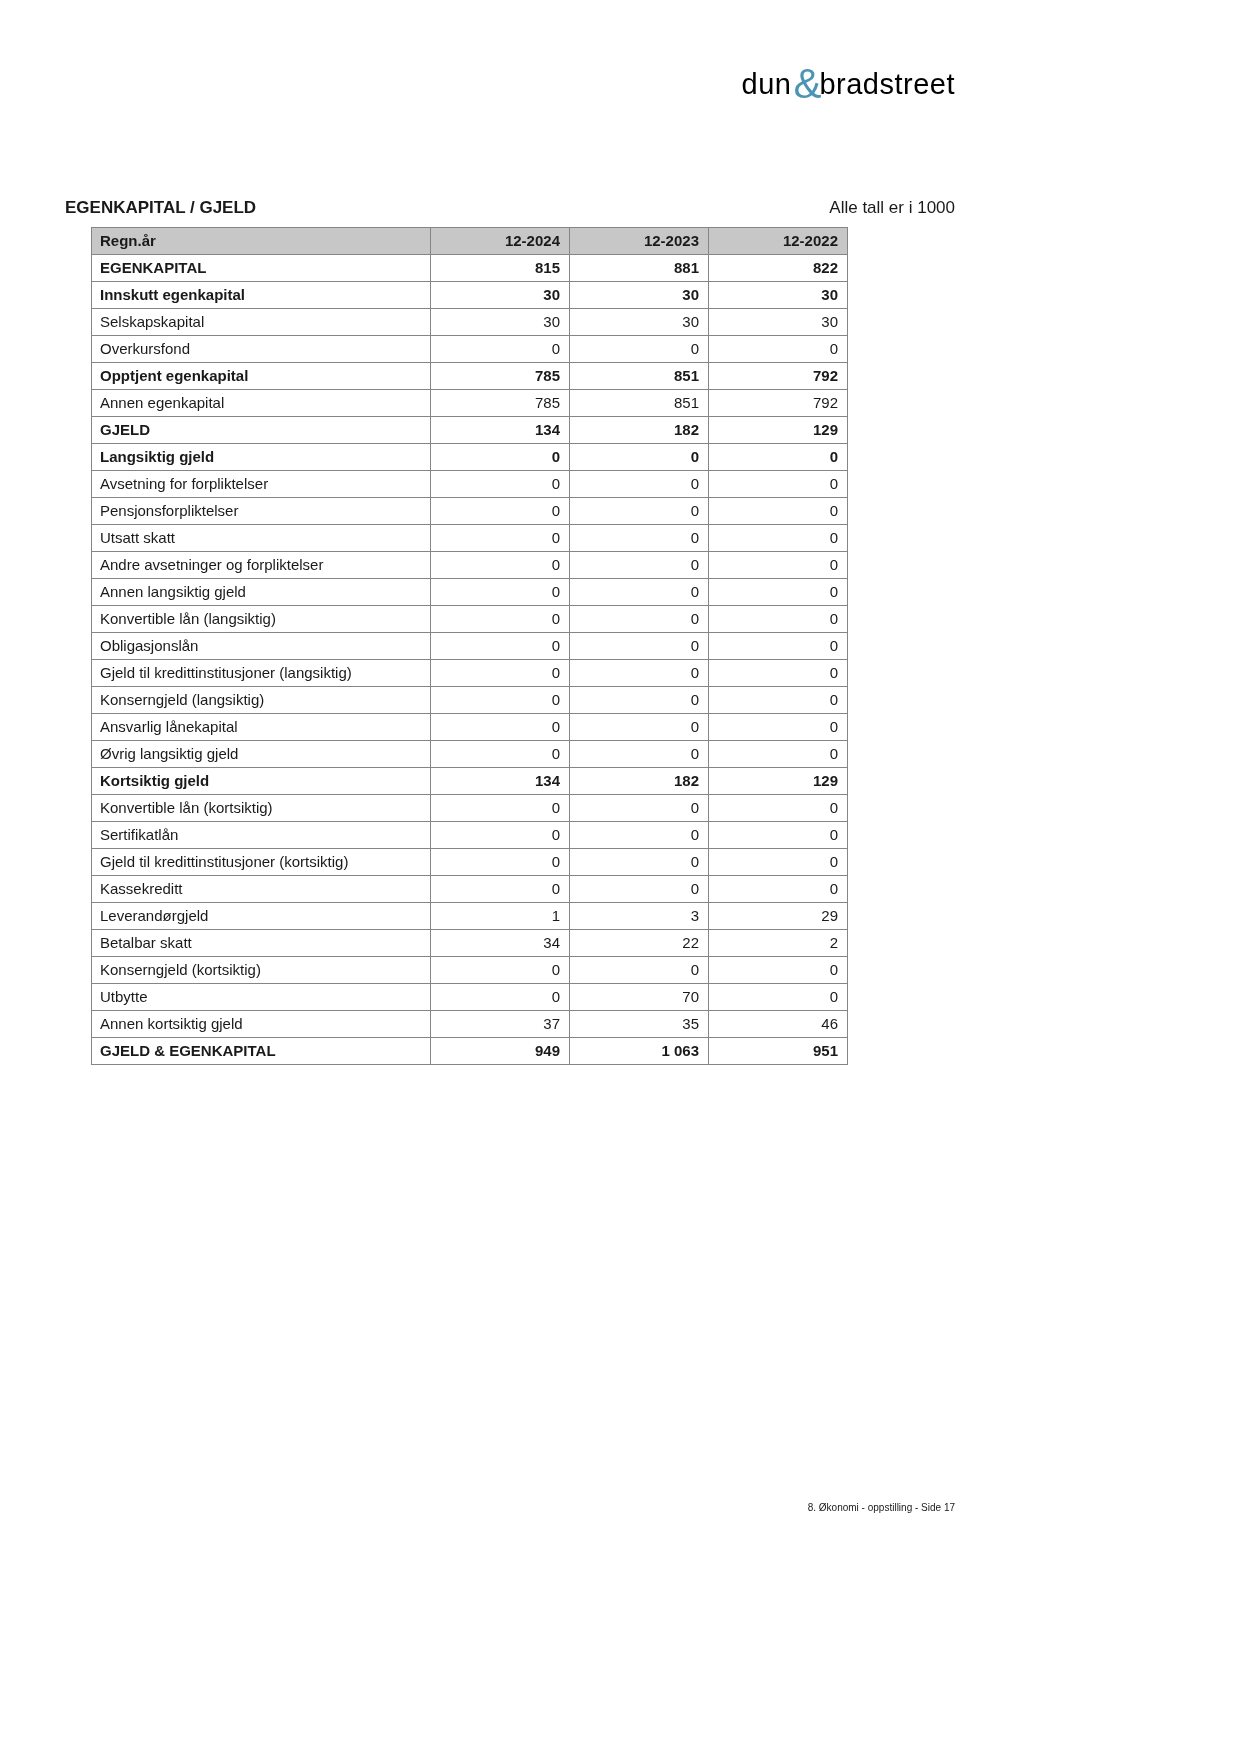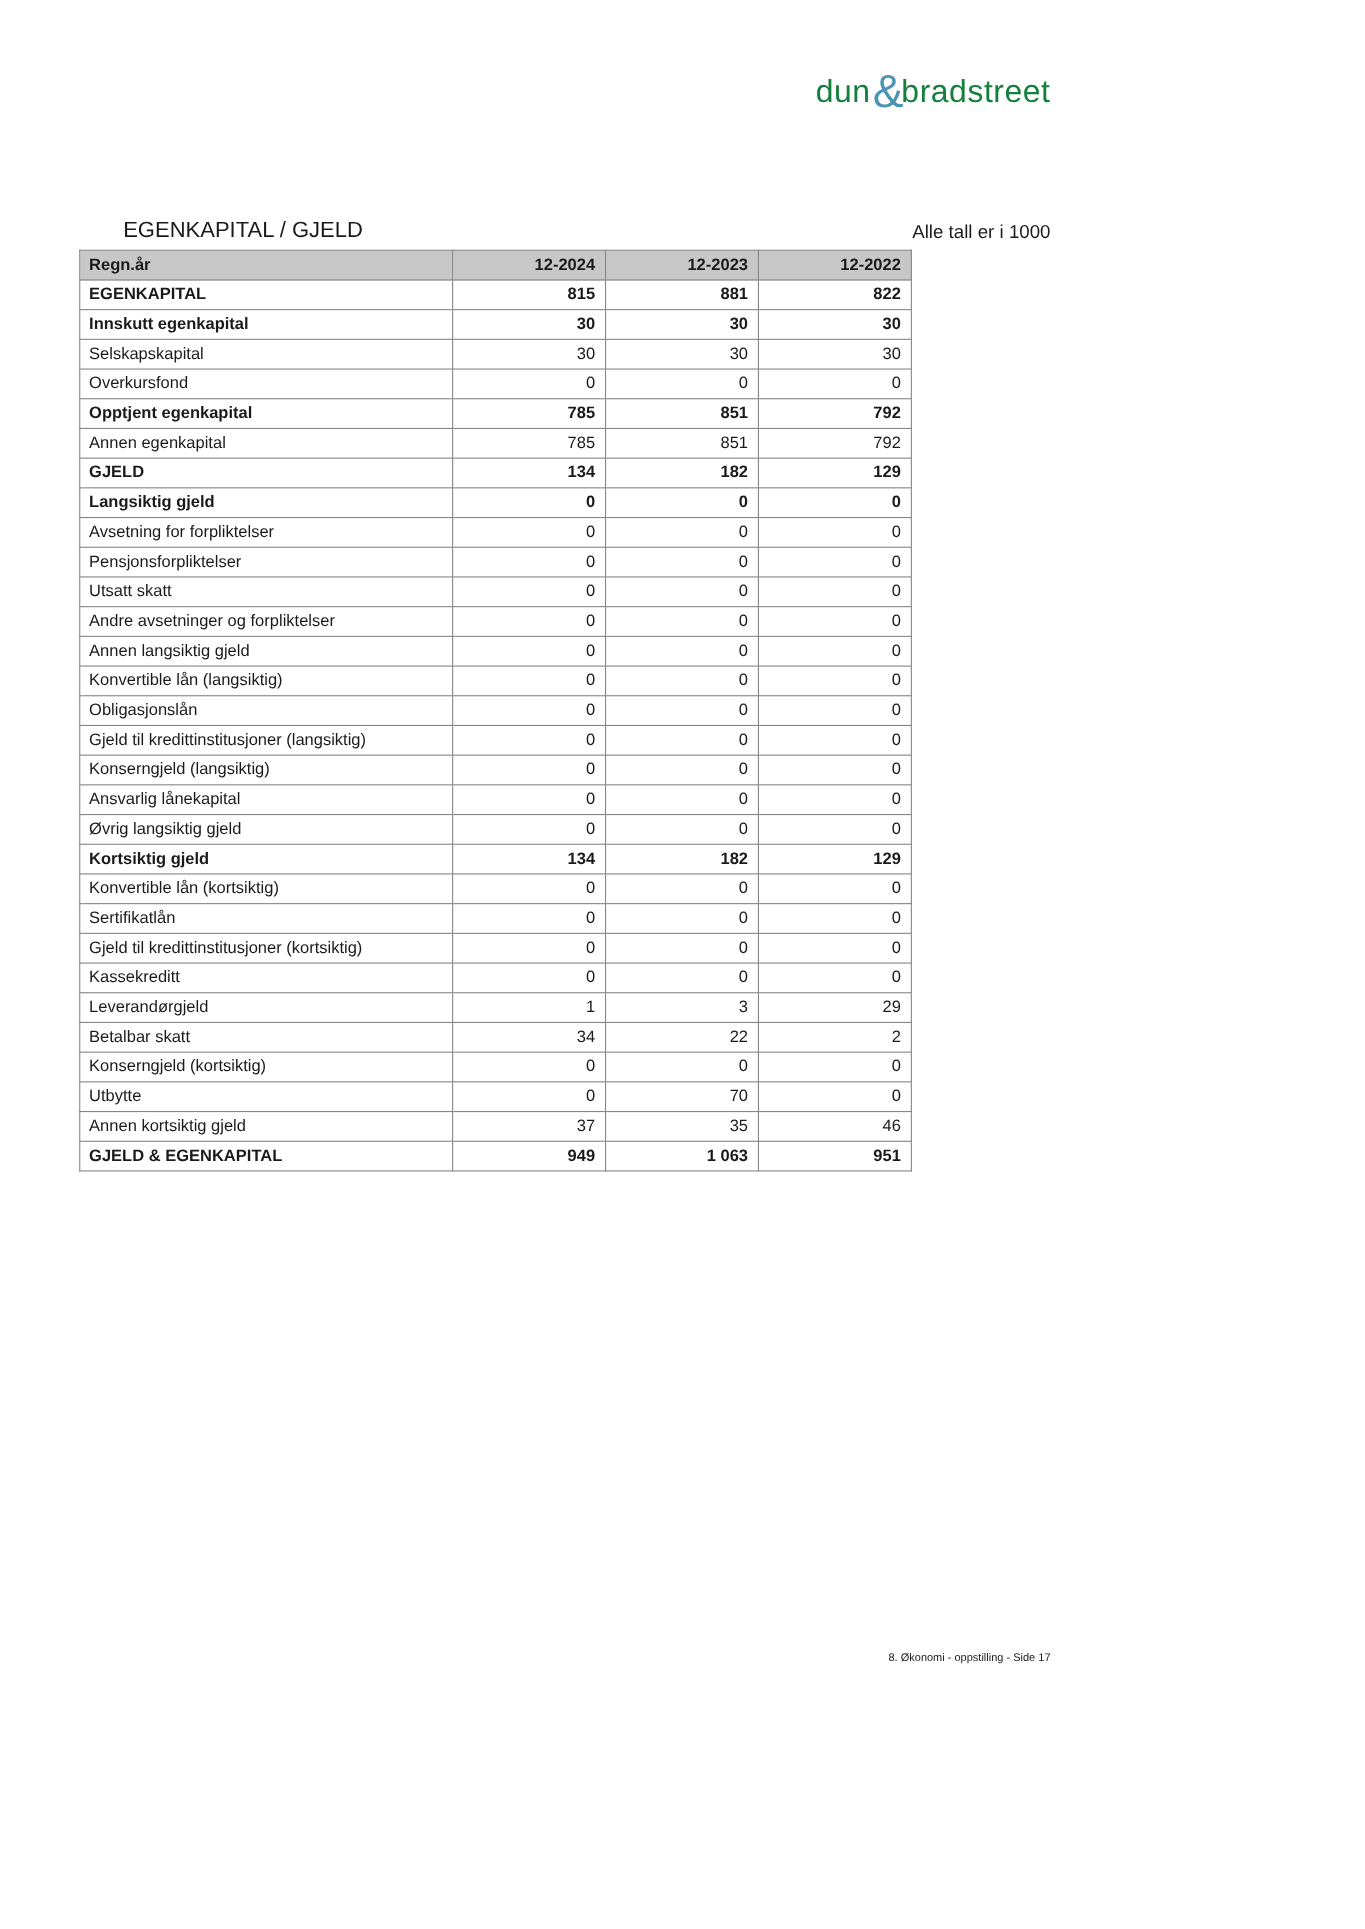--- a/index.html
+++ b/index.html
@@ -19,48 +19,48 @@
     top: 68px;
     left: 65px;
     width: 890px;
     text-align: right;
     white-space: nowrap;
   }
   .logo .word {
     font-size: 29px;
     font-weight: 400;
     letter-spacing: 0.5px;
-    color: #15803d;
+    color: #000000;
   }
   .logo .amp {
     font-size: 42px;
     font-weight: 400;
     color: #4b94b3;
     position: relative;
     top: 4px;
     margin: 0 -2px 0 2px;
     line-height: 0;
   }
   
   .header-row {
     position: absolute;
     top: 198px;
     left: 65px;
     width: 890px;
     display: flex;
     justify-content: space-between;
     align-items: flex-end;
   }
-  .page-title { font-size: 20px; font-weight: normal; margin-left: 47px; }
+  .page-title { font-size: 17px; font-weight: bold; }
   .units-note { font-size: 17px; font-weight: 400; }
   
   .table-wrap {
     position: absolute;
     top: 227px;
-    left: 48px;
+    left: 67px;
     width: 781px;
     padding-left: 24px;
   }
   table.fin {
     width: 100%;
     border-collapse: collapse;
     font-size: 15px;
     color: #1a1a1a;
   }
   table.fin th, table.fin td {

